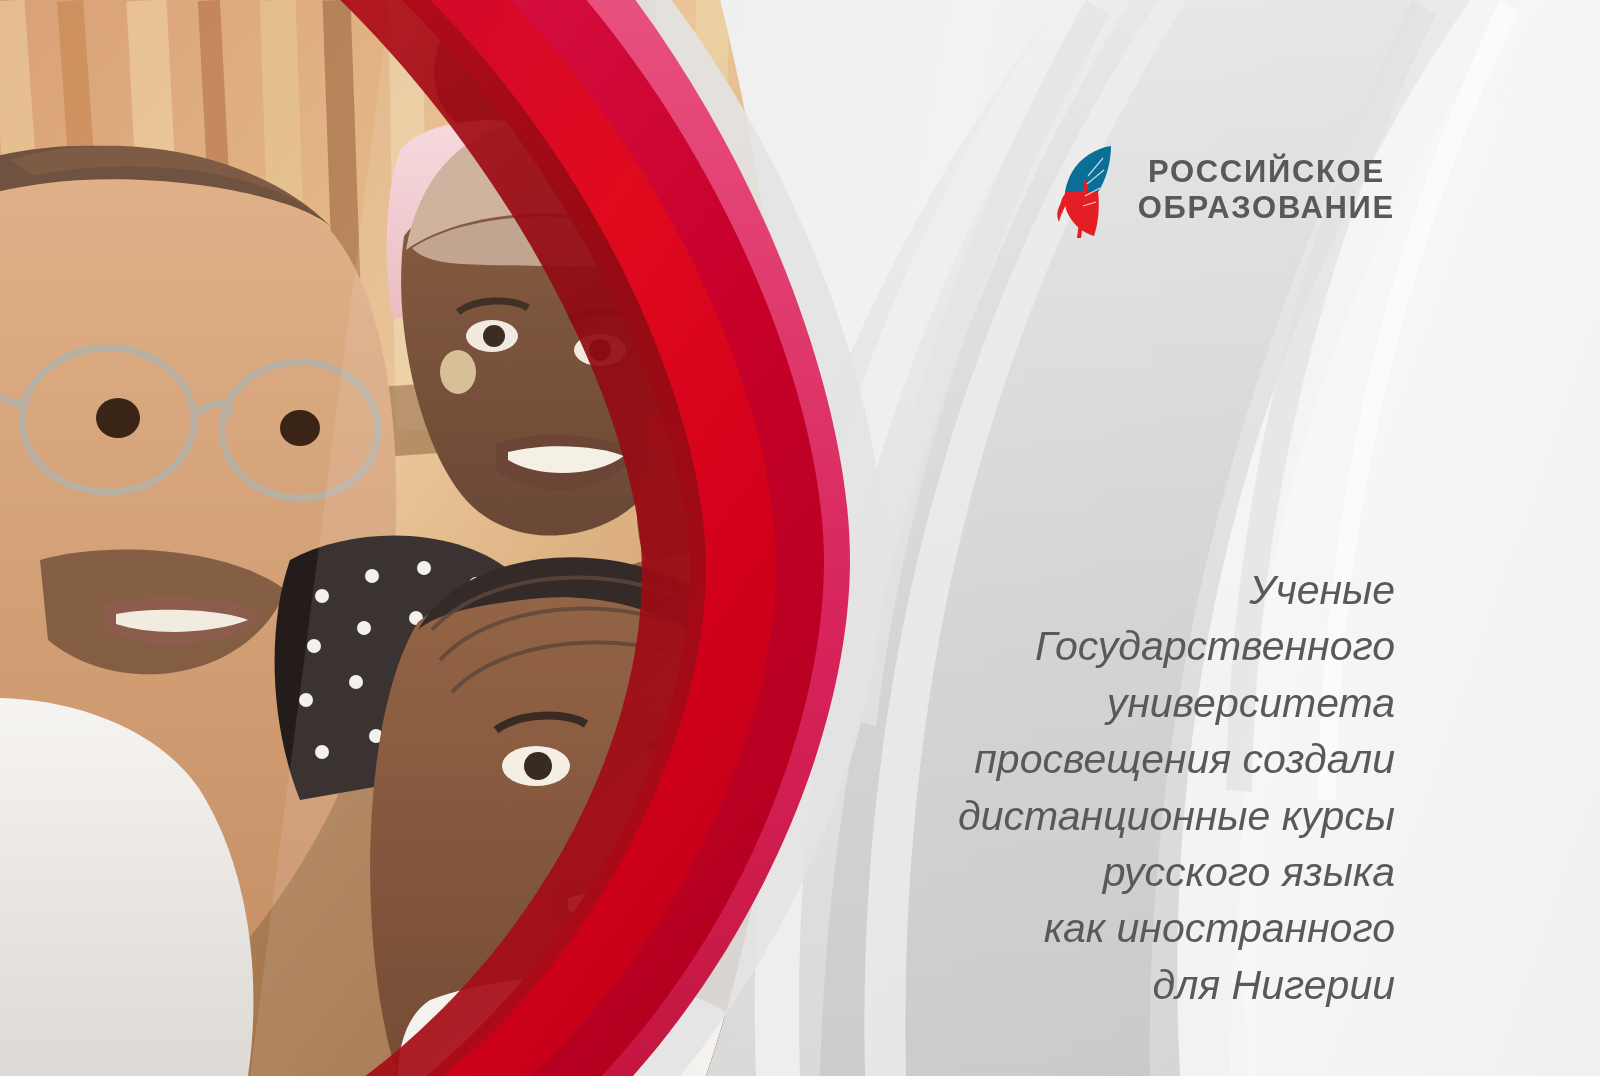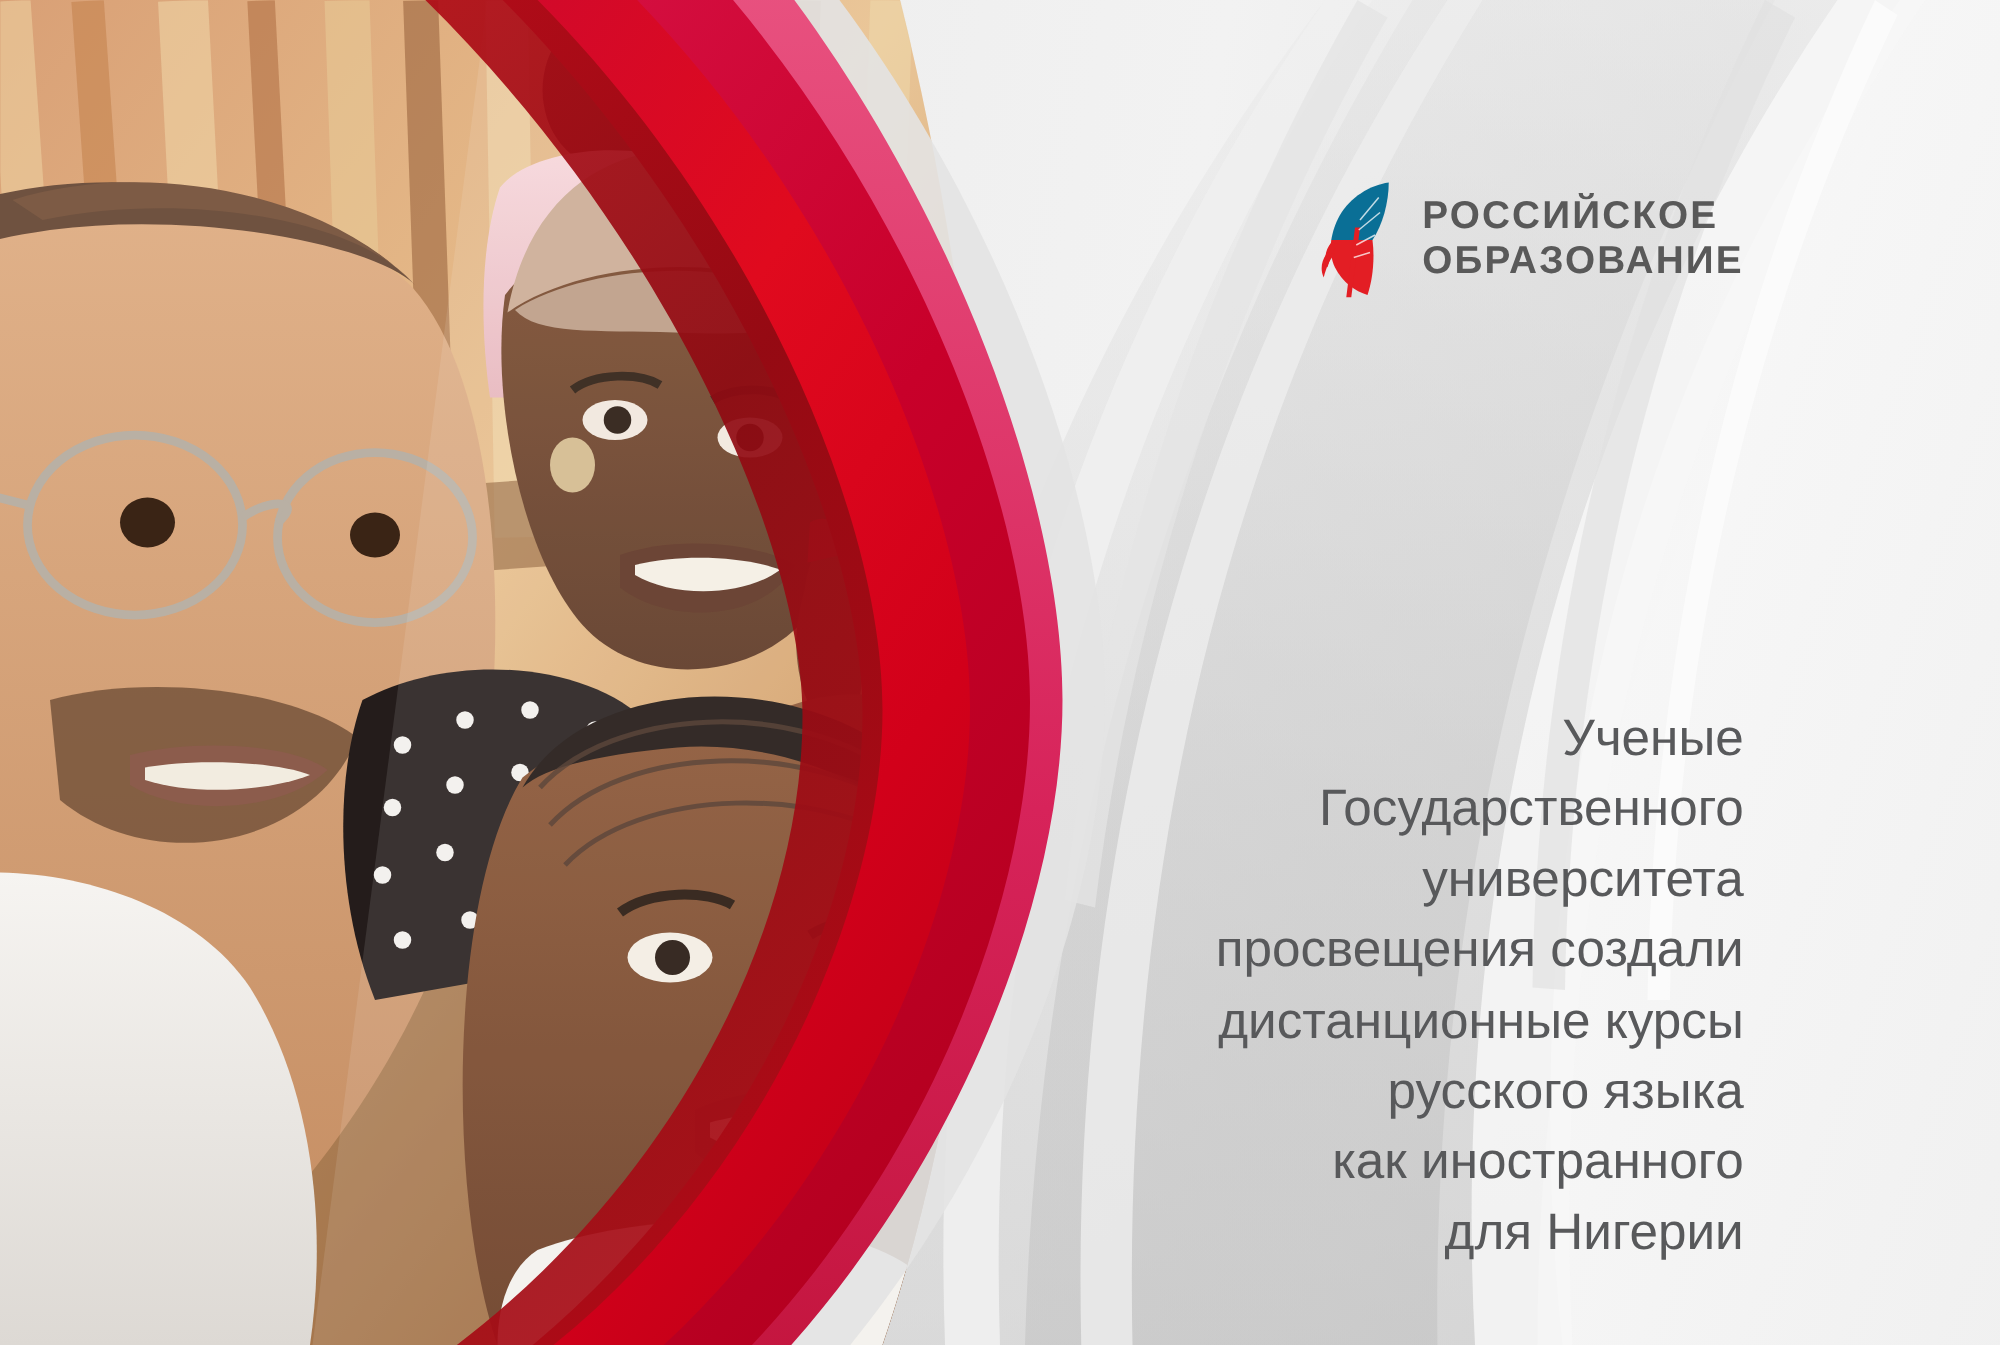--- a/index.html
+++ b/index.html
@@ -46,21 +46,21 @@
     align-items: center;
     gap: 22px;
   }
   .logo-mark { width: 62px; height: 96px; display: block; }
   .logo-text {
     font-size: 31px;
     font-weight: bold;
     line-height: 1.16;
     letter-spacing: 0.055em;
     color: #595959;
-    text-align: left;
+    text-align: center;
     white-space: pre-line;
   }
   .headline {
     position: absolute;
     right: 205px;
     top: 358px;
     font-size: 172px;
     font-weight: bold;
     line-height: 1;
     letter-spacing: -0.012em;
@@ -70,20 +70,21 @@
   .subtext {
     position: absolute;
     right: 205px;
     top: 562px;
     width: 540px;
     font-size: 41px;
     line-height: 1.375;
     color: #58595b;
     text-align: right;
     white-space: pre-line;
+    font-style: italic;
   }
 </style>
 </head>
 <body>
 
 <div id="card">
 
   <div class="bg-base"></div>
 
   <svg class="bg-svg" viewBox="0 0 1600 1076" preserveAspectRatio="none">

